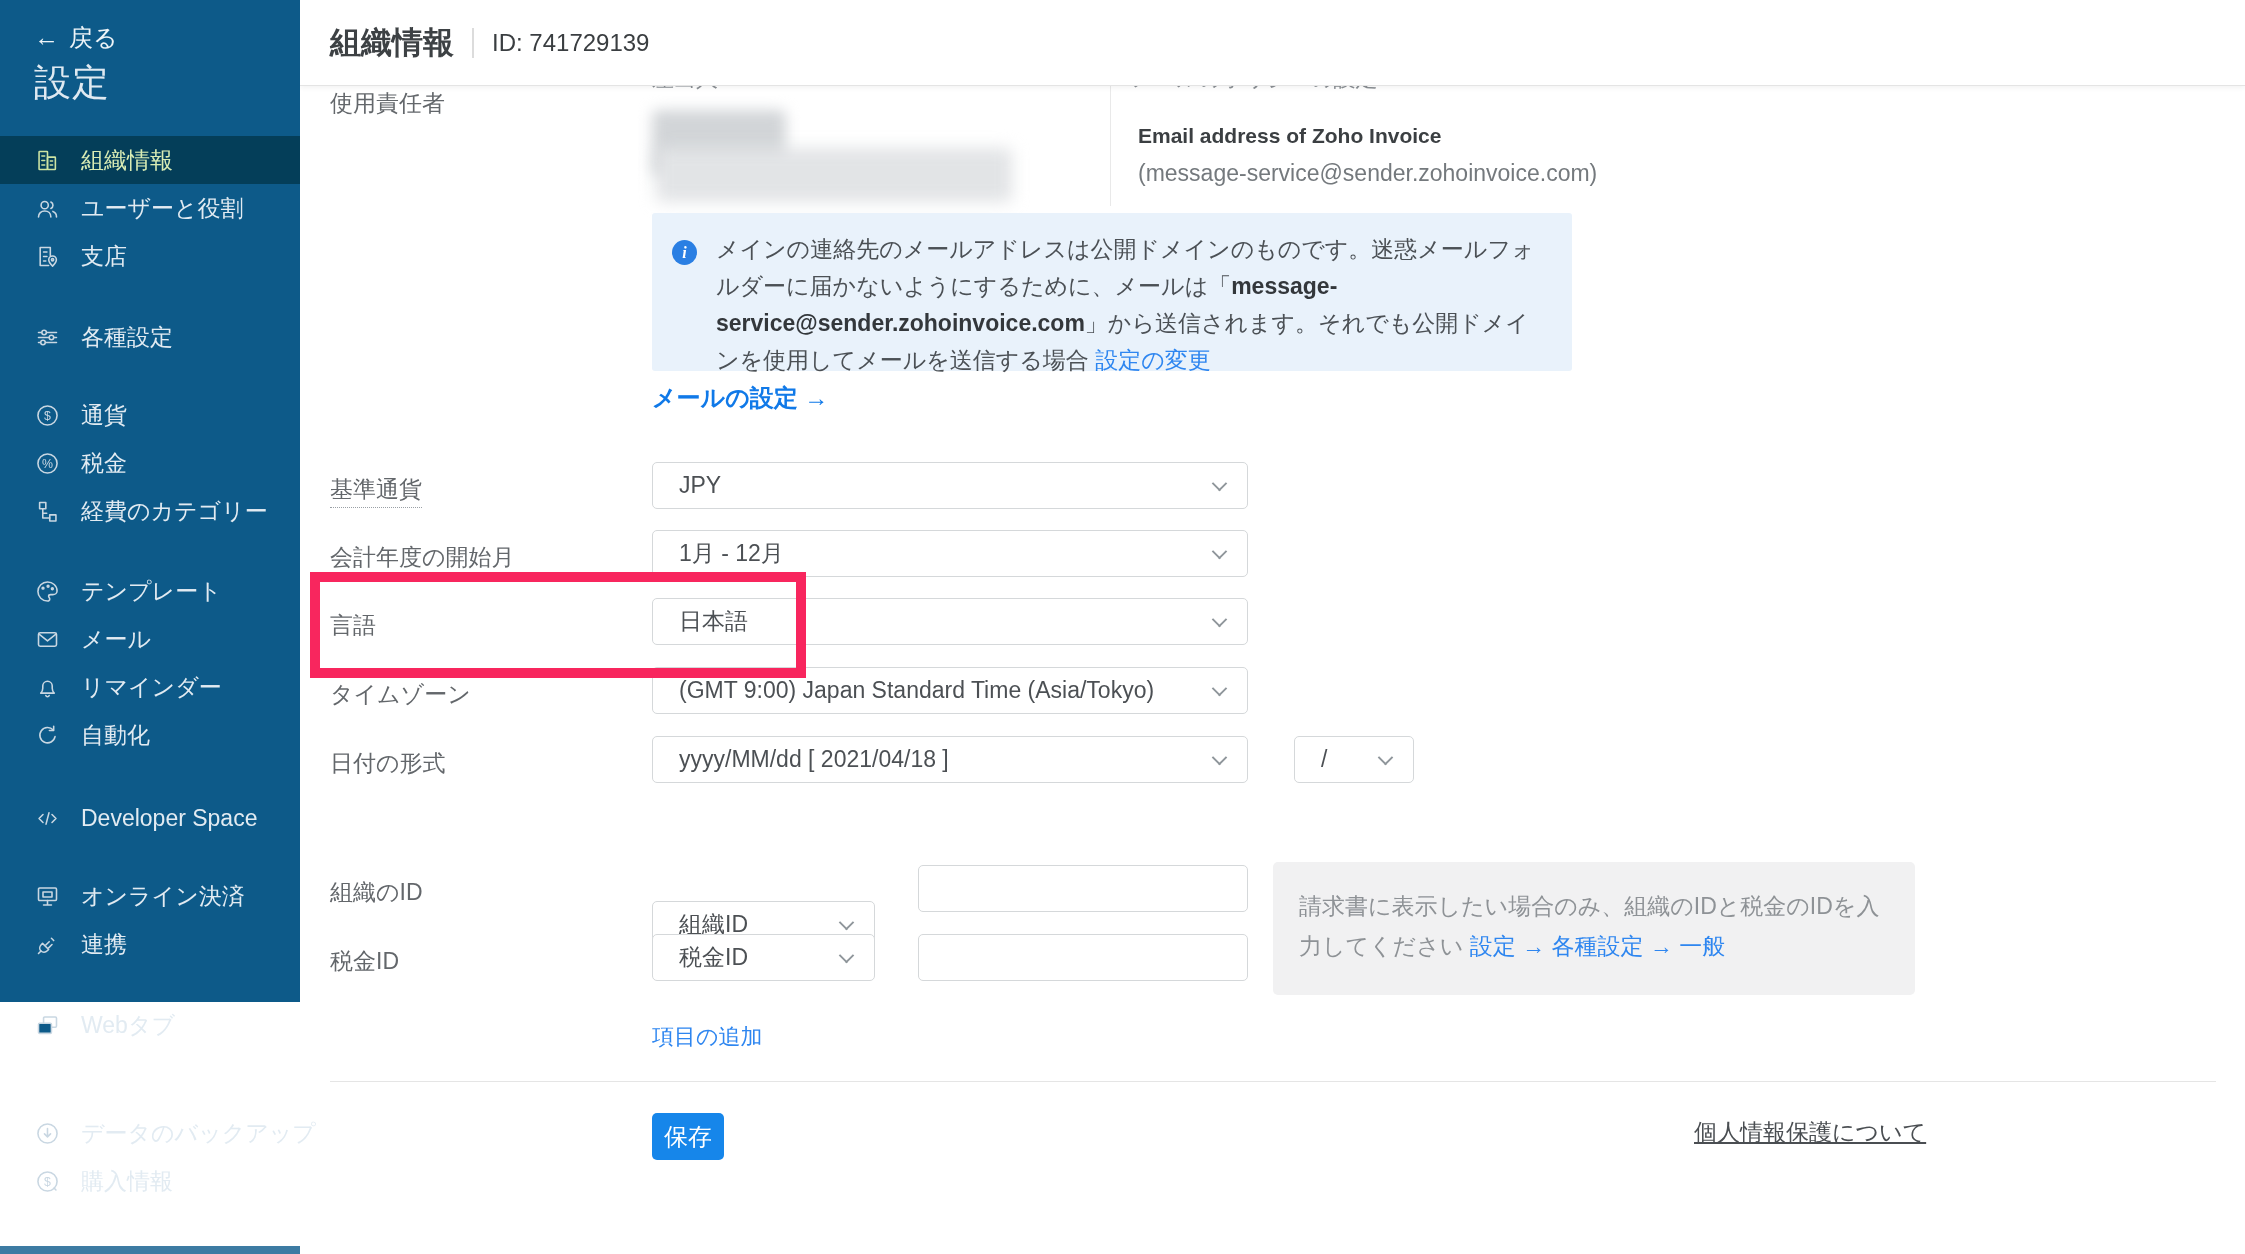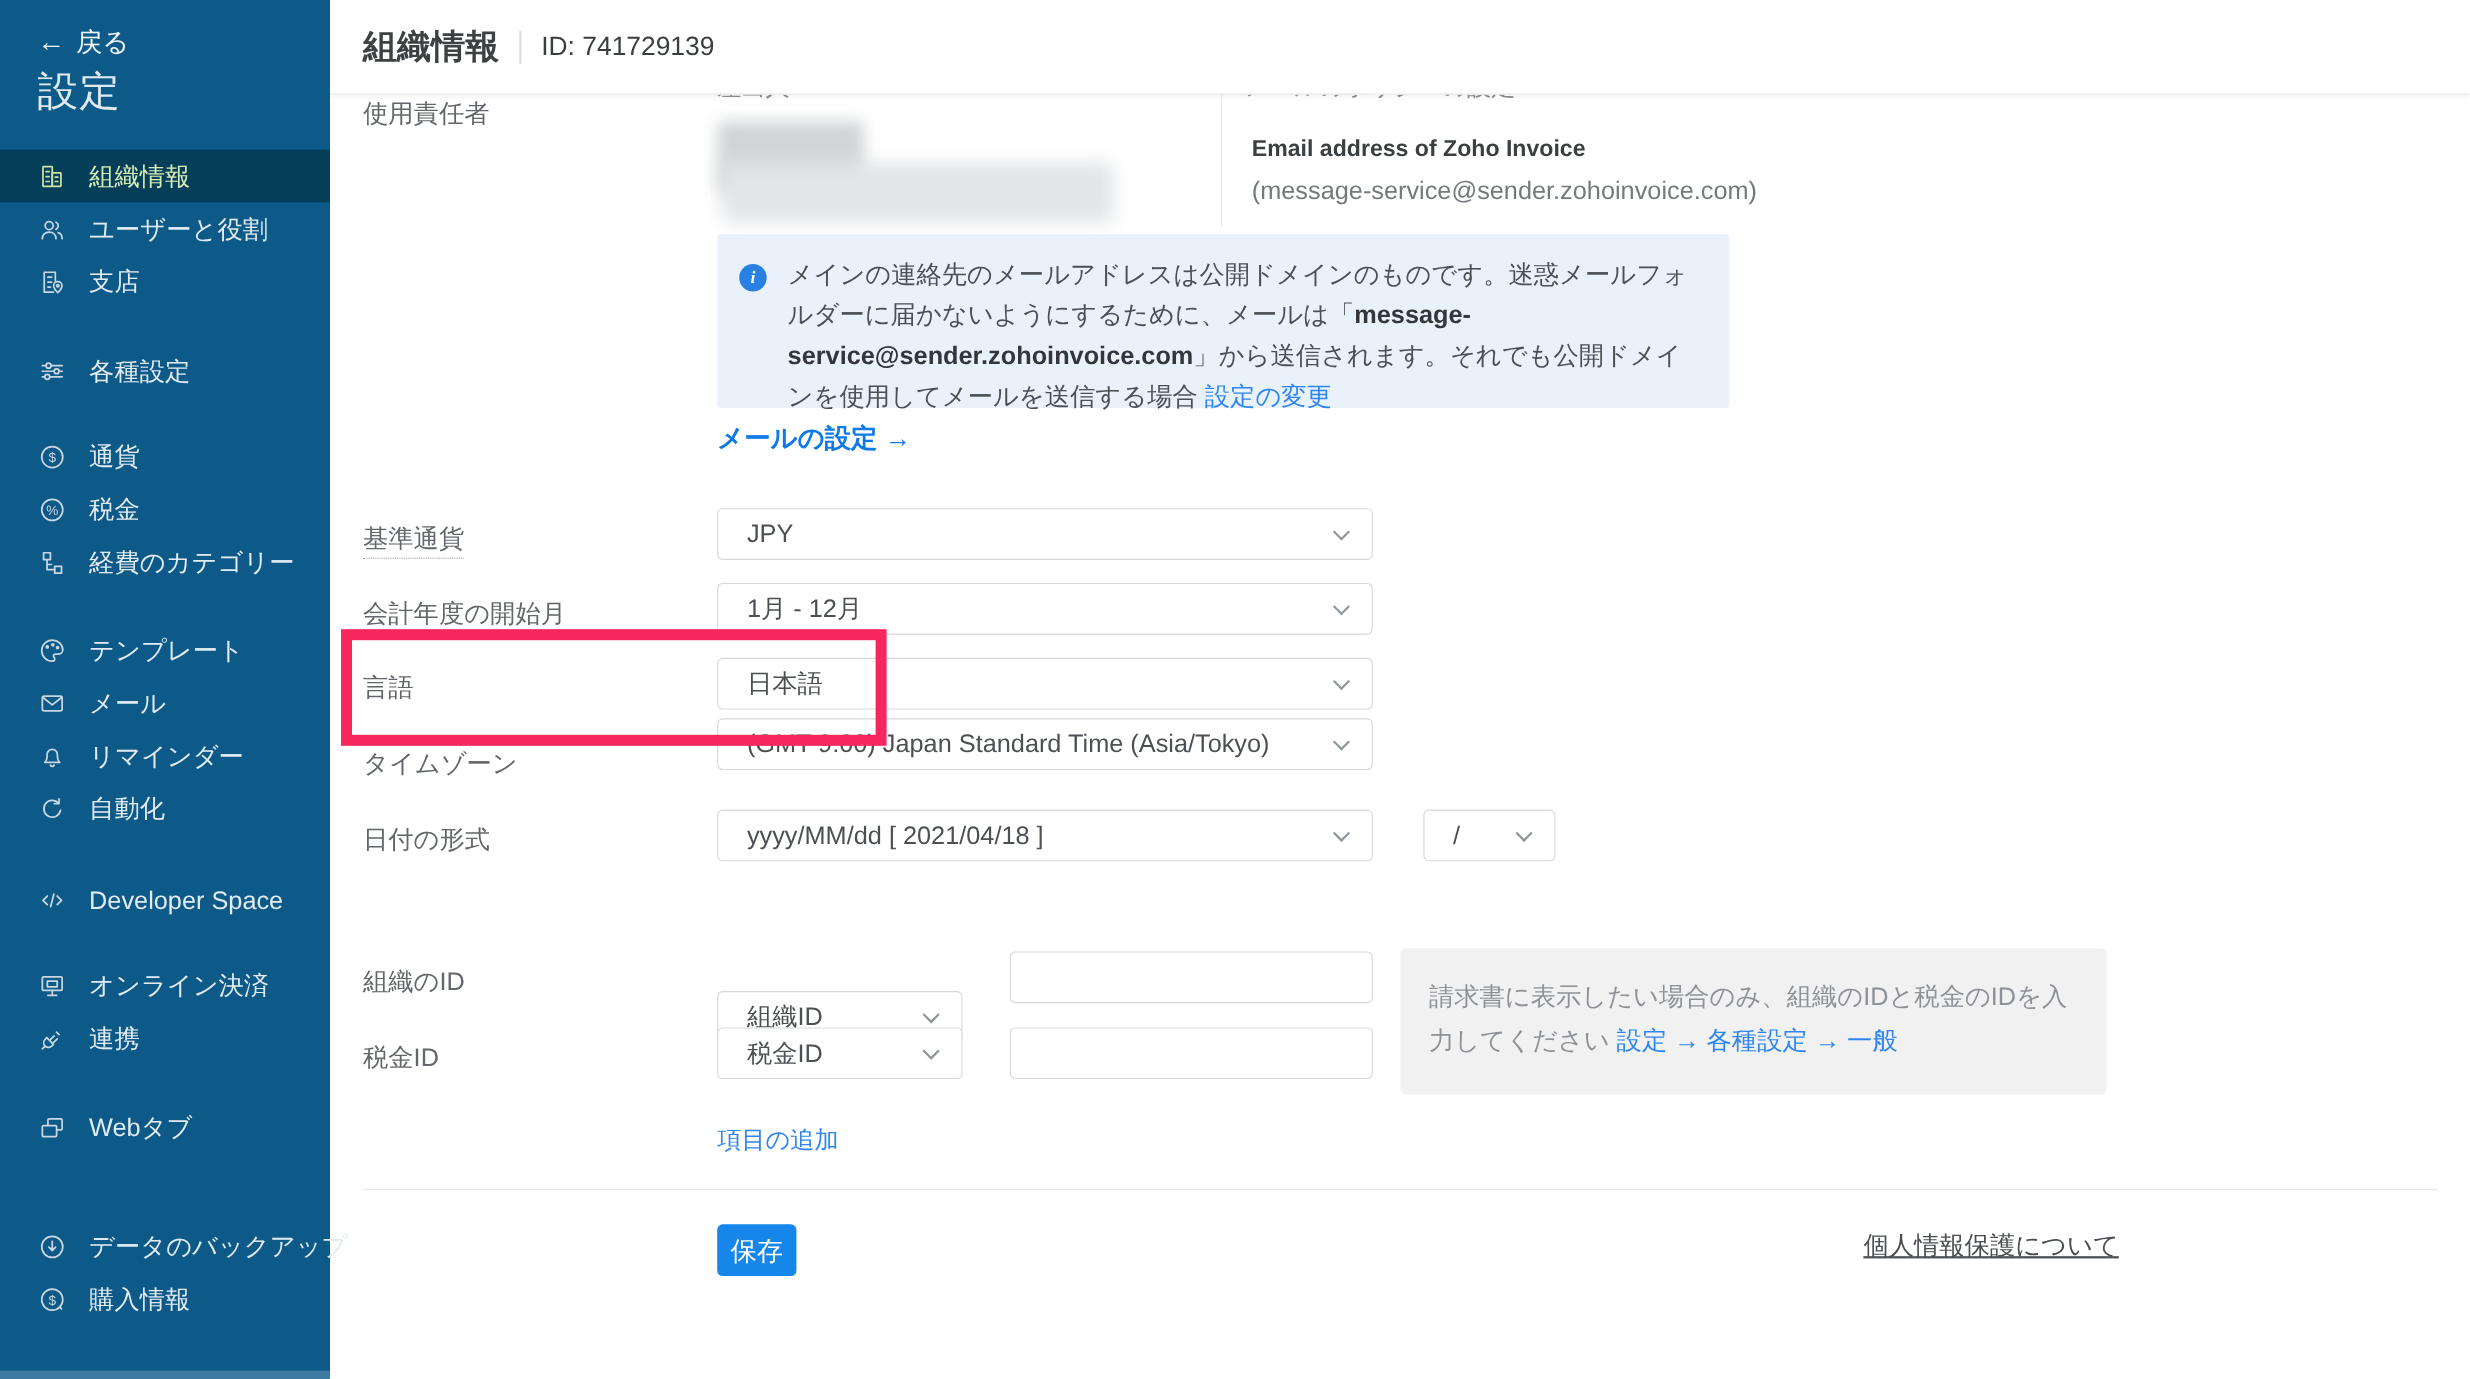--- a/index.html
+++ b/index.html
@@ -1,21 +1,21 @@
 <!DOCTYPE html>
 <html><head>
 <meta charset="utf-8">
 <style>
   * { margin:0; padding:0; box-sizing:border-box; }
   html,body { width:2245px; height:1254px; background:#fff;
     font-family:"Liberation Sans","DejaVu Sans",sans-serif; }
   #canvas { position:relative; width:2245px; height:1254px; overflow:hidden; background:#fff; }
 
   
-  .sidebar { position:absolute; left:0; top:0; width:300px; height:1254px; background:#0d5a89; z-index:30; }
+  .sidebar { position:absolute; left:0; top:0; width:300px; height:1002px; background:#0d5a89; z-index:30; }
   .sb-back { position:absolute; left:34px; top:22px; color:#eef4f8; font-size:24px; cursor:pointer; }
   .sb-back .arr { margin-right:10px; font-size:25px; }
   .sb-title { position:absolute; left:34px; top:58px; color:#dfe9f1; font-size:37px; letter-spacing:1px; }
   .nav-item { position:absolute; left:0; width:300px; height:48px; display:flex; align-items:center;
     padding-left:34px; color:#c9d7e2; cursor:pointer; }
   .nav-item .ni-icon { width:27px; height:27px; flex:0 0 27px; display:flex; align-items:center; justify-content:center; }
   .nav-item .ni-icon svg { width:27px; height:27px; stroke:currentColor; fill:none; stroke-width:1.4;
     stroke-linecap:round; stroke-linejoin:round; }
   .nav-item .ni-icon svg text { fill:currentColor; stroke:none; font-size:11px; font-family:"Liberation Sans",sans-serif; }
   .nav-item .ni-label { margin-left:20px; font-size:23px; color:#e2ebf2; white-space:nowrap; }
@@ -301,21 +301,21 @@
       <span class="chev"></span>
     </div>
 
     <div class="lbl" style="left:30px; top:610px;">言語</div>
     <div class="select" style="top:598px;">
       <span>日本語</span>
       <span class="chev"></span>
     </div>
 
     <div class="lbl" style="left:30px; top:679px;">タイムゾーン</div>
-    <div class="select" style="top:653px;align-items:center;">
+    <div class="select" style="top:667px;align-items:center;">
       <span>(GMT 9:00) Japan Standard Time (Asia/Tokyo)</span>
       <span class="chev"></span>
     </div>
 
     <div class="lbl" style="left:30px; top:748px;">日付の形式</div>
     <div class="select" style="top:736px;">
       <span>yyyy/MM/dd [ 2021/04/18 ]</span>
       <span class="chev"></span>
     </div>
     <div class="select" style="left:994px; top:736px; width:120px;">

